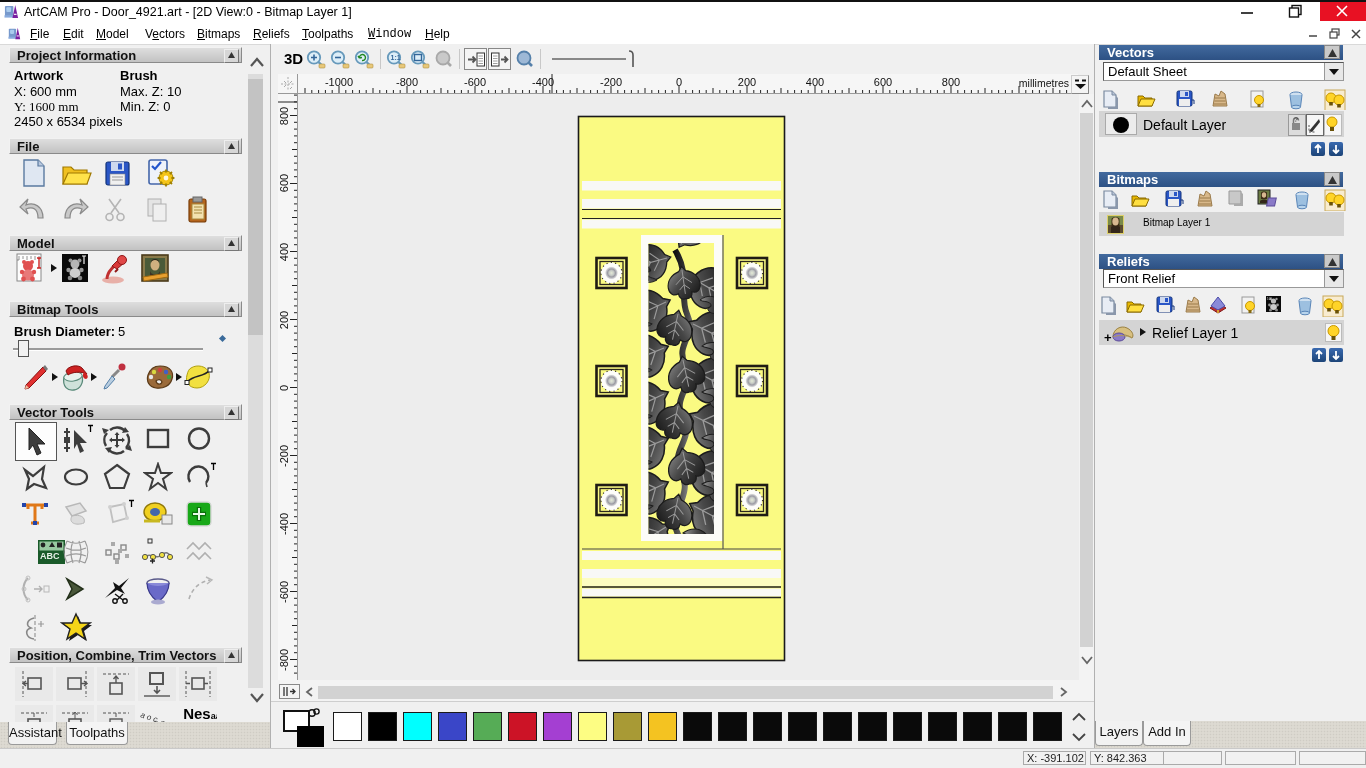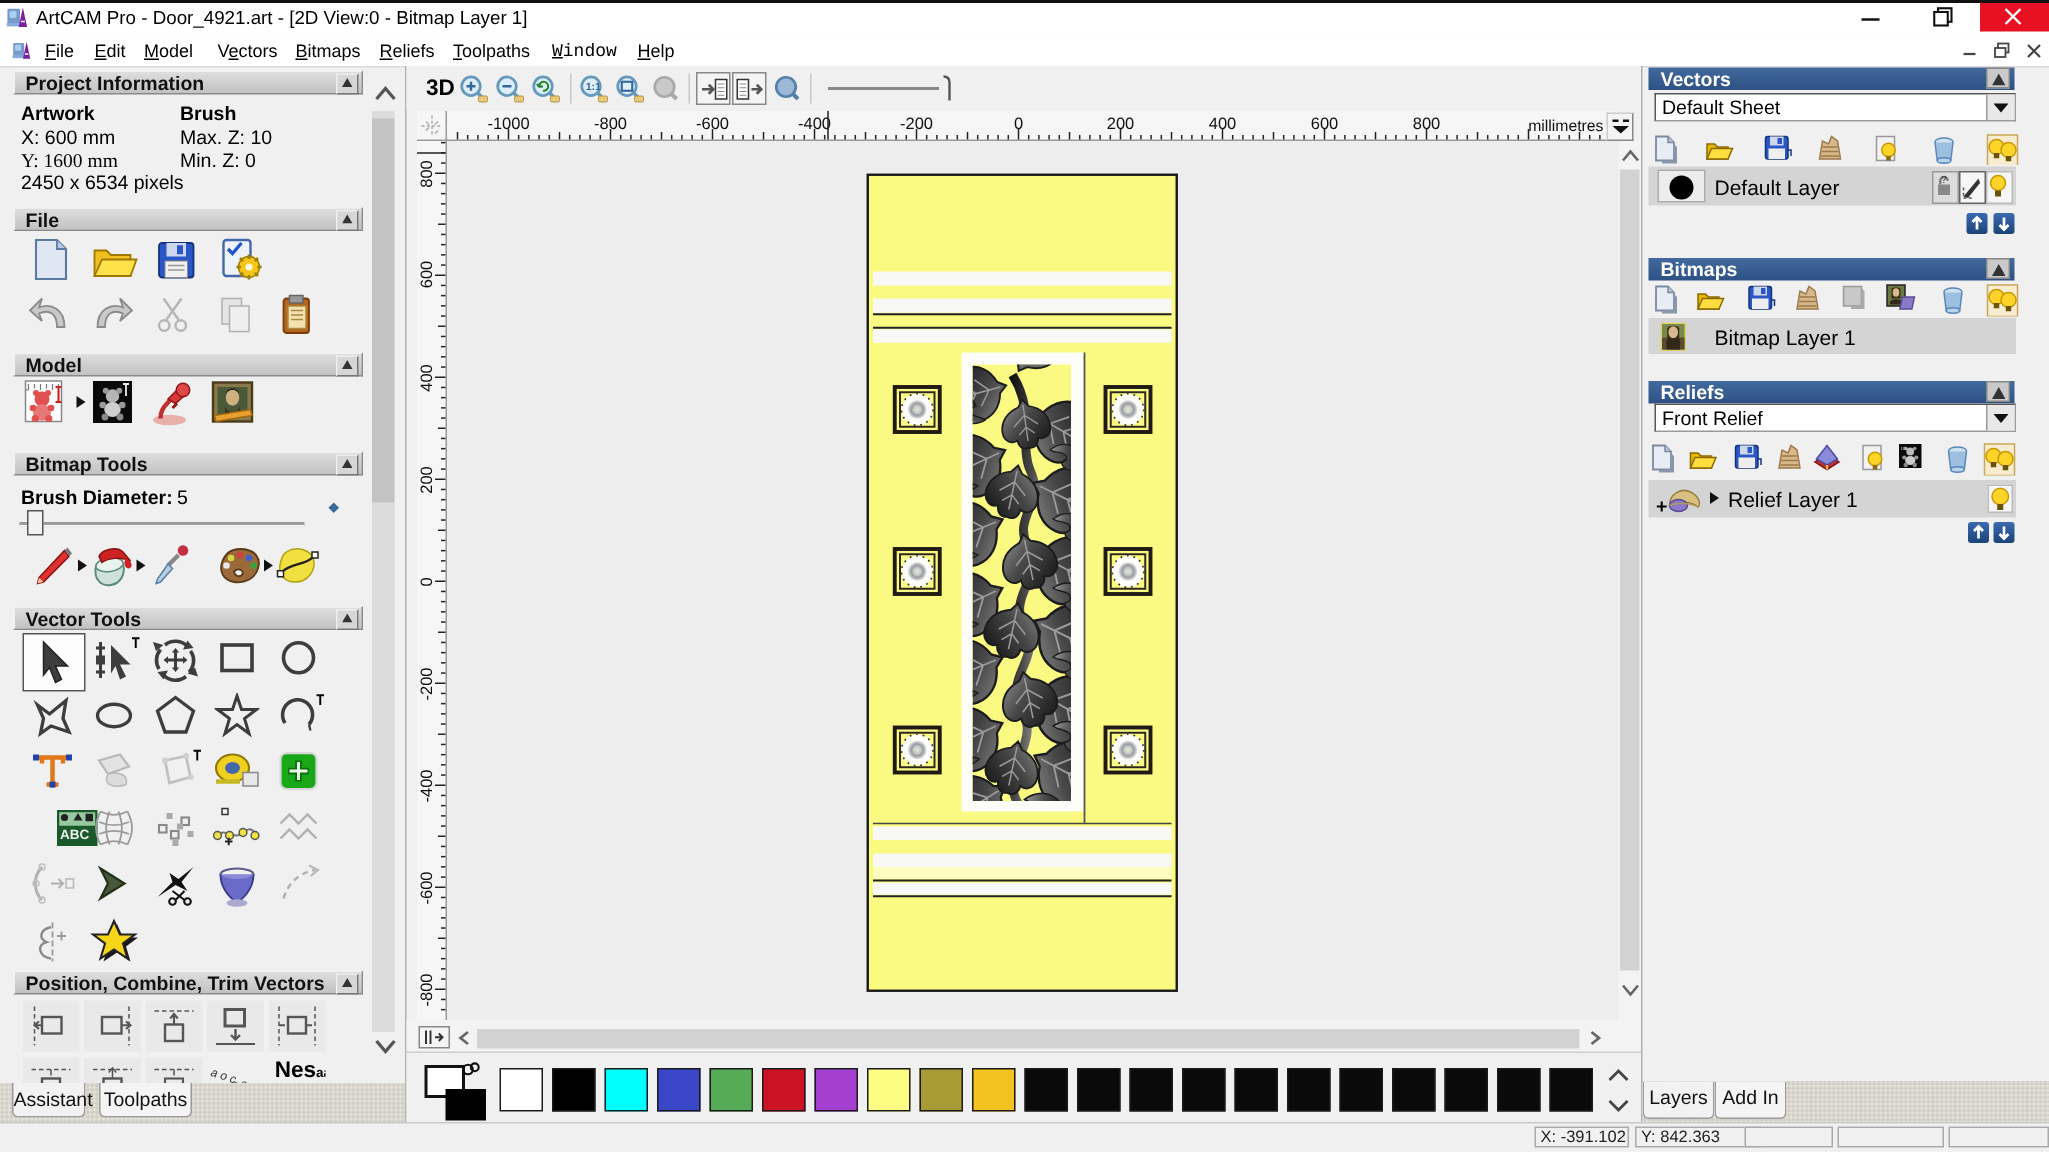--- a/index.html
+++ b/index.html
@@ -887,21 +887,21 @@
   </svg>
 <div class="lrow" style="top:212px;height:24px;">
     <svg class="a" style="left:8px;top:3px" width="17" height="19" viewBox="0 0 17 19">
       <rect width="17" height="19" fill="#ddd06a"></rect>
       <rect x="1" y="1" width="15" height="17" fill="#7a8a4a"></rect>
       <rect x="1" y="10" width="15" height="8" fill="#5a4a30"></rect>
       <path d="M4.5 4 C4.5 1.5 12.5 1.5 12.5 4 L12.5 12 L4.5 12 Z" fill="#3c2c16"></path>
       <ellipse cx="8.5" cy="6.5" rx="3.2" ry="4" fill="#d8b890"></ellipse>
       <path d="M4 12 C6 10.5 11 10.5 13 12 L13 18 L4 18 Z" fill="#33261a"></path>
     </svg>
-    <div class="t13" style="left:44px;top:5px;font-size:14px;text-align:center;">Bitmap Layer 1</div>
+    <div class="t13" style="left:44px;top:5px;font-size:10px;text-align:center;">Bitmap Layer 1</div>
   </div>
 <div class="bhdr" style="top:254px;">Reliefs</div>
 <div class="bbtn" style="left:1324px;top:254px;">
     <svg width="9" height="8" style="display:block;margin:3px auto 0;">
       <path d="M4.5 0 L9 8 L0 8 Z" fill="#333"></path>
     </svg>
   </div>
 <div class="combo" style="top:269px;">Front Relief<div class="cbtn">
       <svg width="10" height="8" style="display:block;margin:5px auto 0;">
         <path d="M0 1 L10 1 L5 7 Z" fill="#111"></path>

